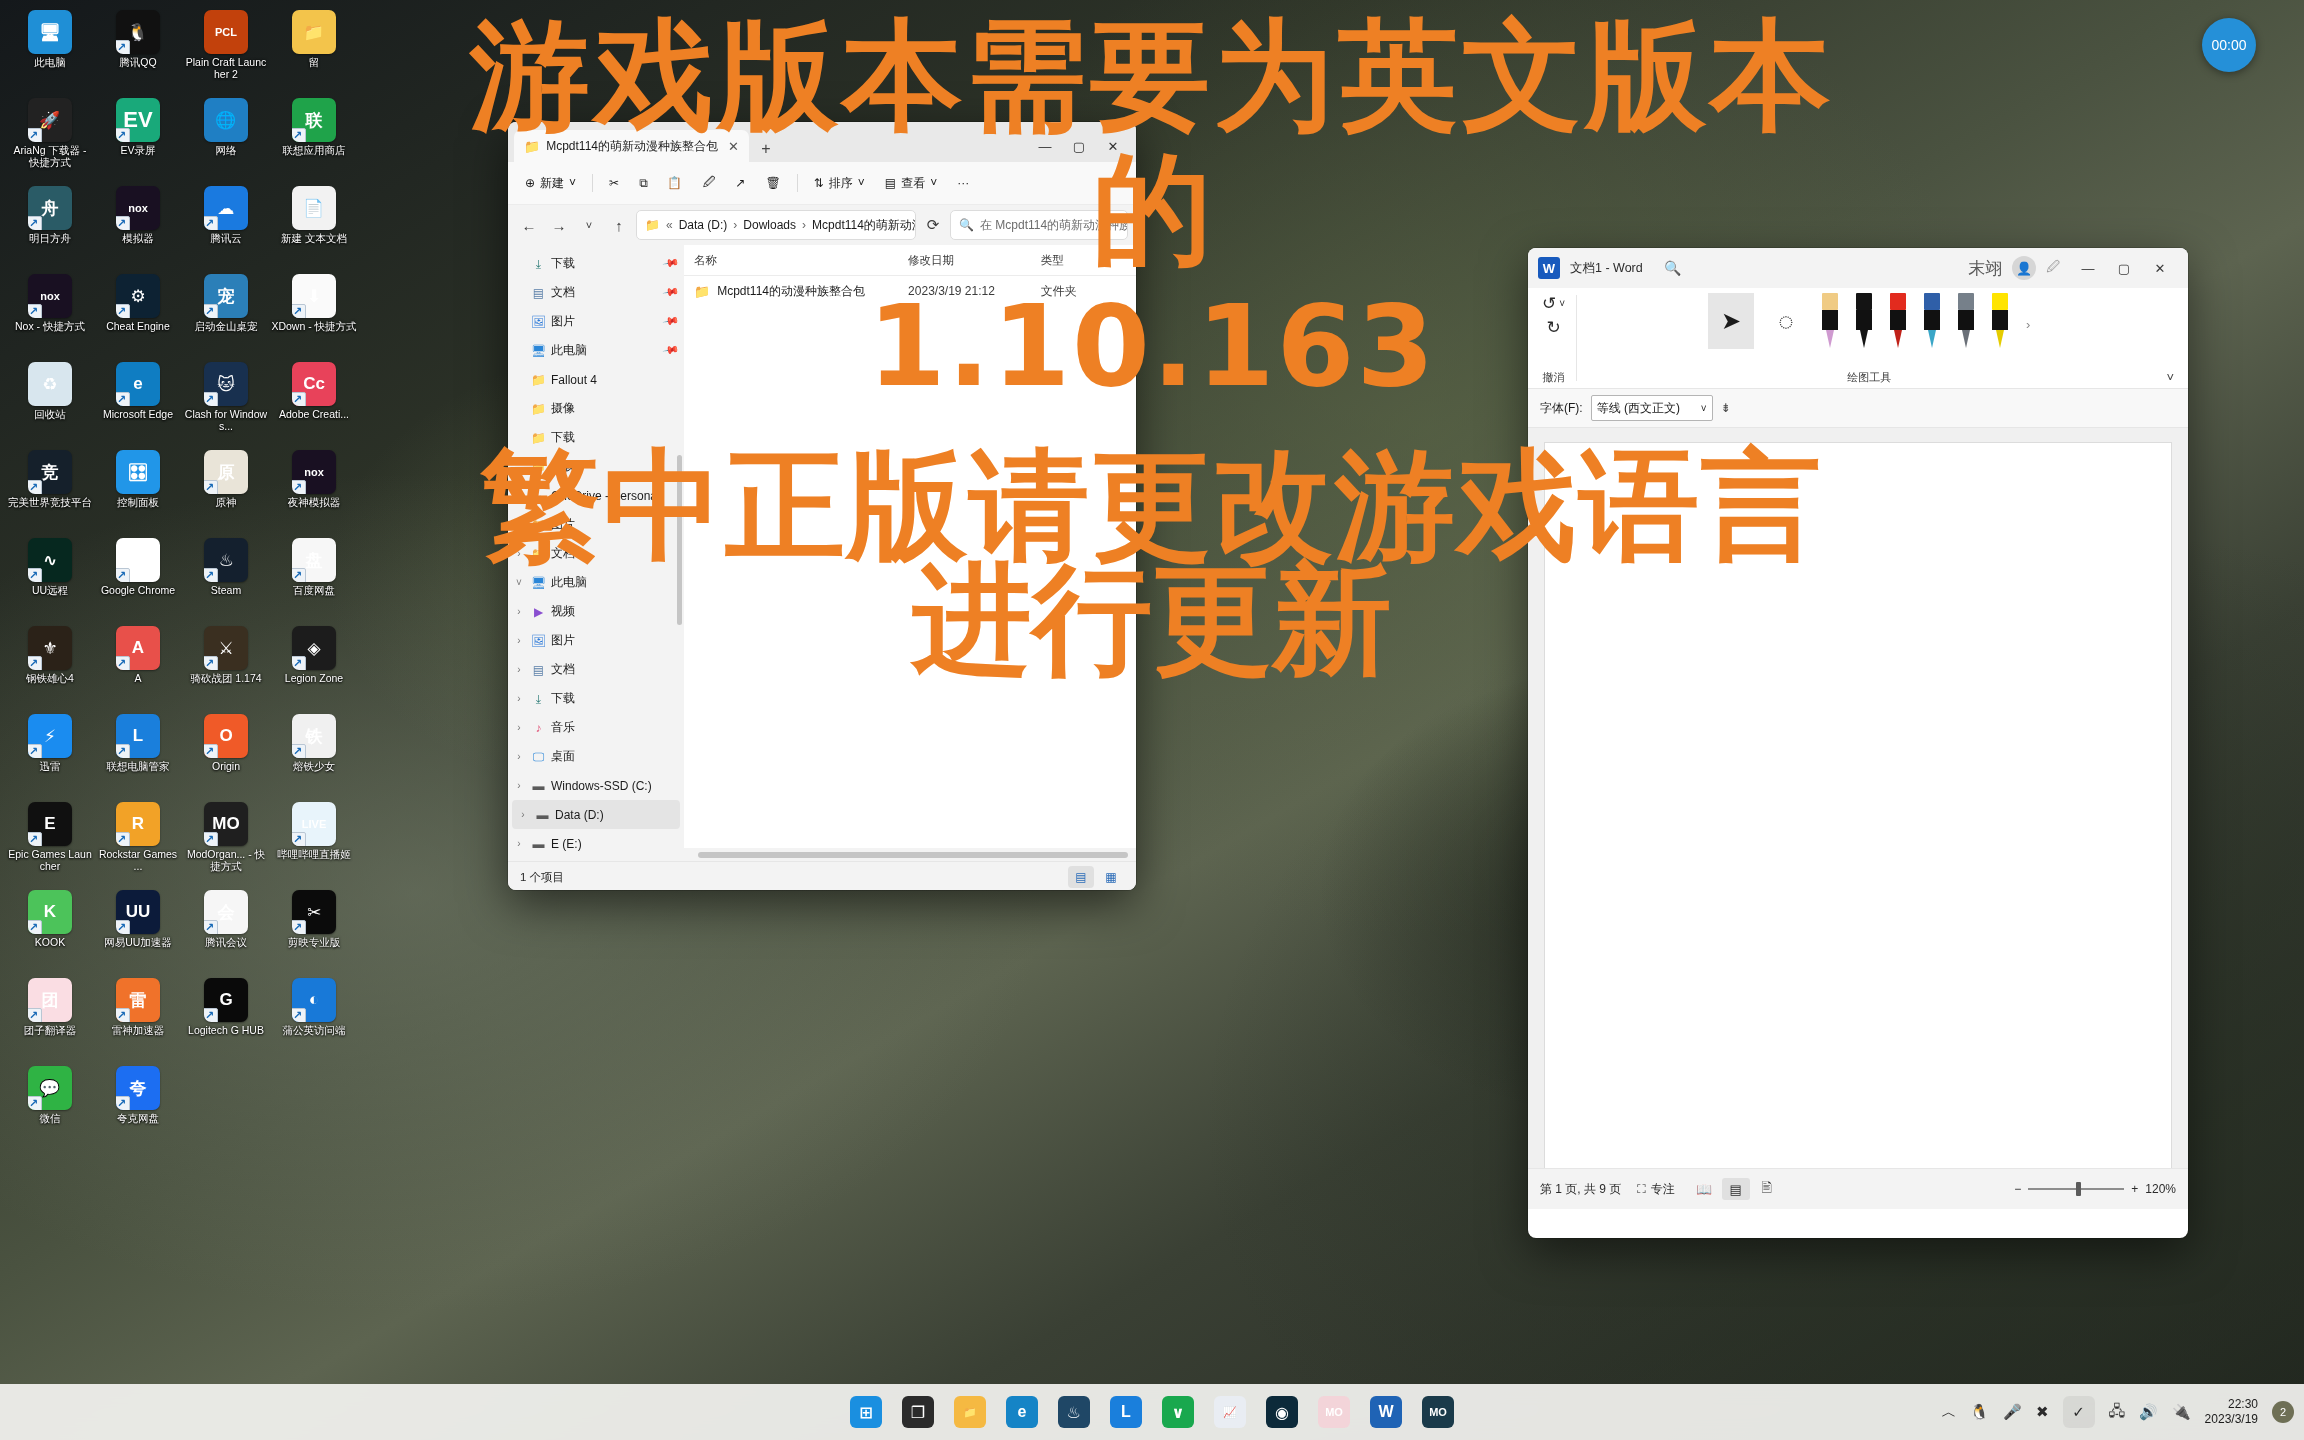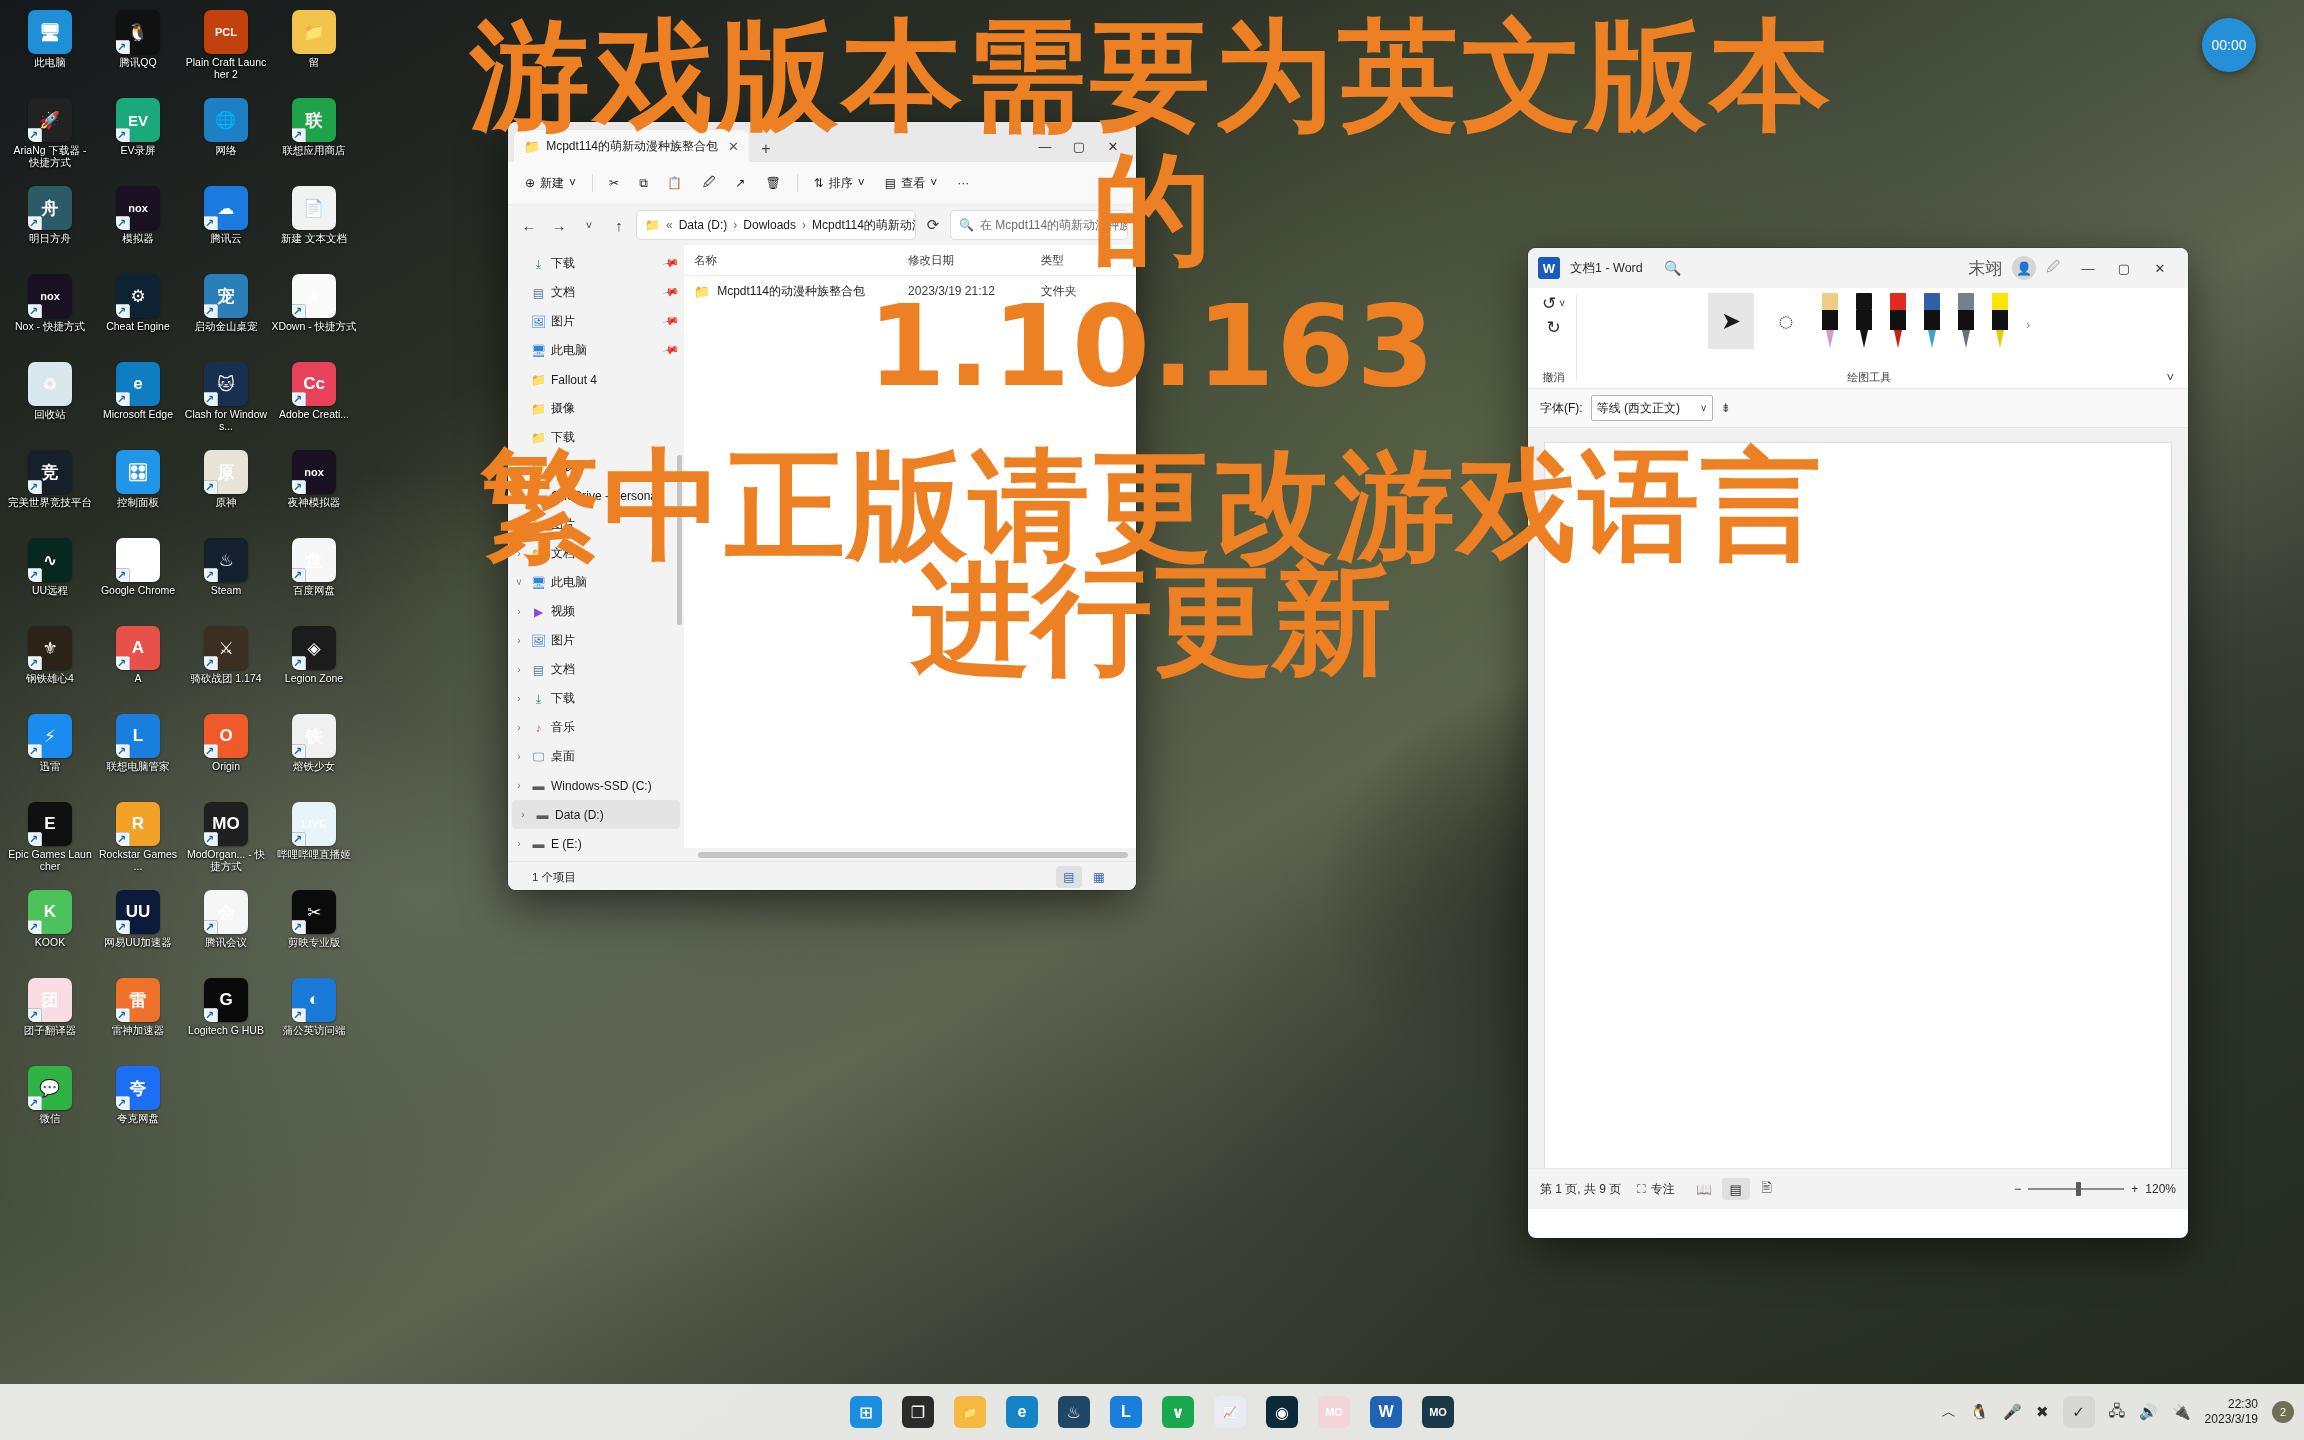--- a/index.html
+++ b/index.html
@@ -88,21 +88,21 @@
   .colhead .c1{width:226px;}
   .colhead .c2{width:140px;}
   .colhead .c3{width:90px;}
   .frow{display:flex;height:30px;align-items:center;padding:0 10px;font-size:12px;color:#1b1b1b;}
   .frow .c1{width:226px;display:flex;align-items:center;gap:7px;overflow:hidden;white-space:nowrap;}
   .frow .c2{width:140px;color:#3c3c3c;}
   .frow .c3{width:90px;color:#3c3c3c;}
   .hscroll{position:absolute;left:0;right:0;bottom:0;height:13px;background:#f3f3f3;}
   .hscroll i{position:absolute;left:14px;top:4px;width:430px;height:6px;background:#c5c5c5;border-radius:3px;}
   .exp-status{height:30px;background:#f3f3f3;display:flex;align-items:center;
-    padding:0 24px;font-size:11.5px;color:#2b2b2b;border-top:1px solid #e6e6e6;text-align:right;}
+    padding:0 12px;font-size:11.5px;color:#2b2b2b;border-top:1px solid #e6e6e6;text-align:right;}
   .viewtoggle{margin-left:auto;display:flex;gap:4px;}
   .viewtoggle span{width:26px;height:22px;display:flex;align-items:center;justify-content:center;
     font-size:12px;color:#2b6cb8;border-radius:4px;}
   .viewtoggle span.on{background:#e0e0e0;}
 
   
   #word{
     position:absolute;left:1528px;top:248px;width:660px;height:990px;z-index:20;
     background:#fff;border-radius:8px;overflow:hidden;
     box-shadow:0 14px 46px rgba(0,0,0,.5),0 0 0 1px rgba(0,0,0,.15);
@@ -218,21 +218,21 @@
     </div>
     <div class="dicon">
       <div class="glyph" style="background:#222222">
         <span style="font-size:17px;">🚀</span>
         <span class="shortcut">↗</span>
       </div>
       <div class="lbl">AriaNg 下载器 - 快捷方式</div>
     </div>
     <div class="dicon">
       <div class="glyph" style="background:#19a97a">
-        <span style="font-size:15px;">EV</span>
+        <span style="font-size:22px;">EV</span>
         <span class="shortcut">↗</span>
       </div>
       <div class="lbl">EV录屏</div>
     </div>
     <div class="dicon">
       <div class="glyph" style="background:#1f7fc4">
         <span style="font-size:17px;">🌐</span>
       </div>
       <div class="lbl">网络</div>
     </div>

